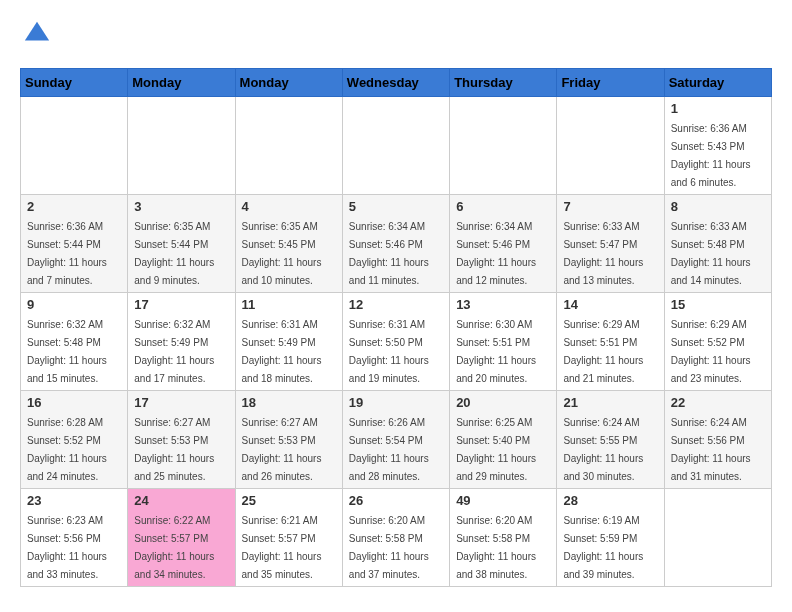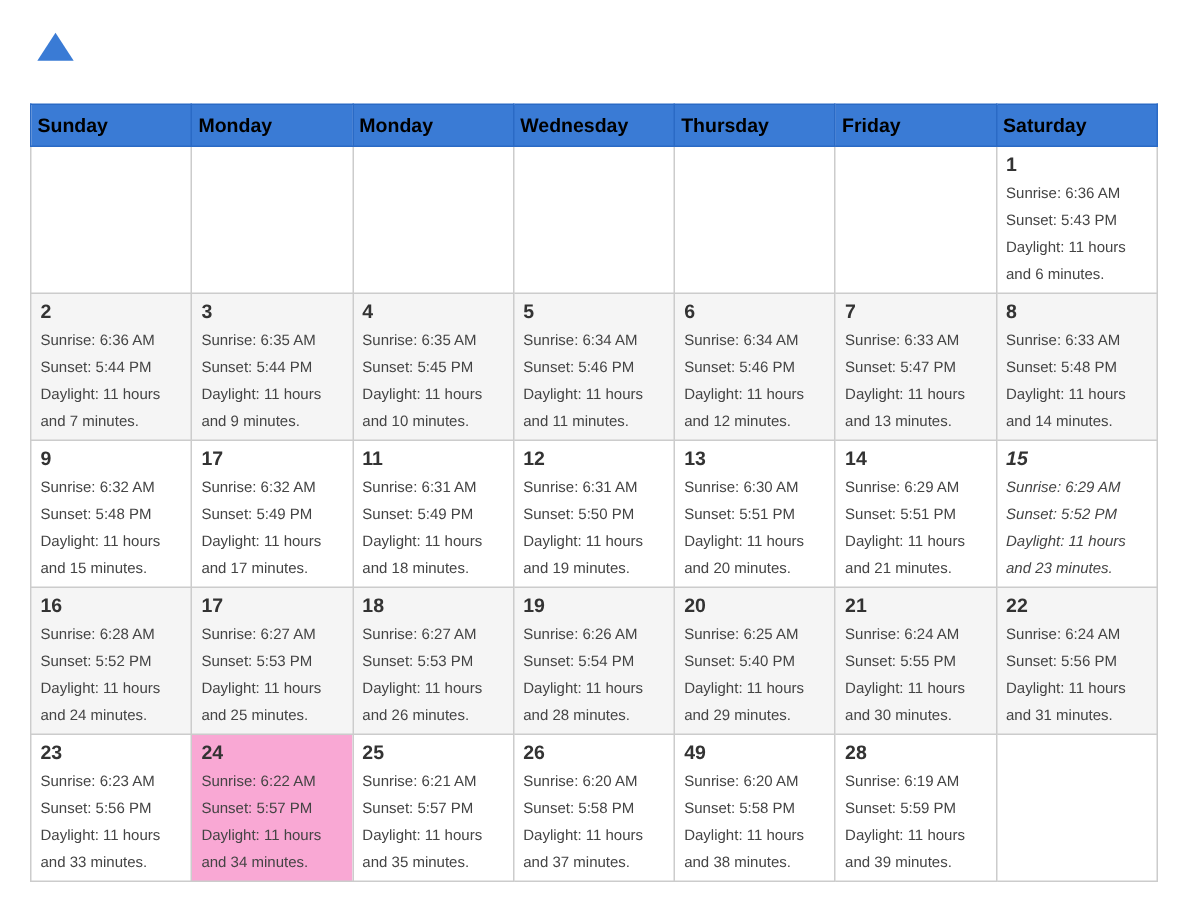--- a/index.html
+++ b/index.html
@@ -173,21 +173,21 @@
 Daylight: 11 hours and 18 minutes.</span></td>
         <td style="background-color: rgb(255, 255, 255);"><span class="day-number">12</span><span class="day-info" style="white-space: pre-line;">Sunrise: 6:31 AM
 Sunset: 5:50 PM
 Daylight: 11 hours and 19 minutes.</span></td>
         <td style="background-color: rgb(255, 255, 255);"><span class="day-number">13</span><span class="day-info" style="white-space: pre-line;">Sunrise: 6:30 AM
 Sunset: 5:51 PM
 Daylight: 11 hours and 20 minutes.</span></td>
         <td style="background-color: rgb(255, 255, 255);"><span class="day-number">14</span><span class="day-info" style="white-space: pre-line;">Sunrise: 6:29 AM
 Sunset: 5:51 PM
 Daylight: 11 hours and 21 minutes.</span></td>
-        <td style="background-color: rgb(255, 255, 255); font-style: italic;"><span class="day-number">15</span><span class="day-info" style="white-space: pre-line;">Sunrise: 6:29 AM
+        <td style="background-color: rgb(255, 255, 255);"><span class="day-number">15</span><span class="day-info" style="white-space: pre-line;">Sunrise: 6:29 AM
 Sunset: 5:52 PM
 Daylight: 11 hours and 23 minutes.</span></td>
       </tr>
       <tr>
         <td style="background-color: rgb(245, 245, 245);"><span class="day-number">16</span><span class="day-info" style="white-space: pre-line; margin-top: 14px;">Sunrise: 6:28 AM
 Sunset: 5:52 PM
 Daylight: 11 hours and 24 minutes.</span></td>
         <td style="background-color: rgb(245, 245, 245);"><span class="day-number">17</span><span class="day-info" style="white-space: pre-line;">Sunrise: 6:27 AM
 Sunset: 5:53 PM
 Daylight: 11 hours and 25 minutes.</span></td>

